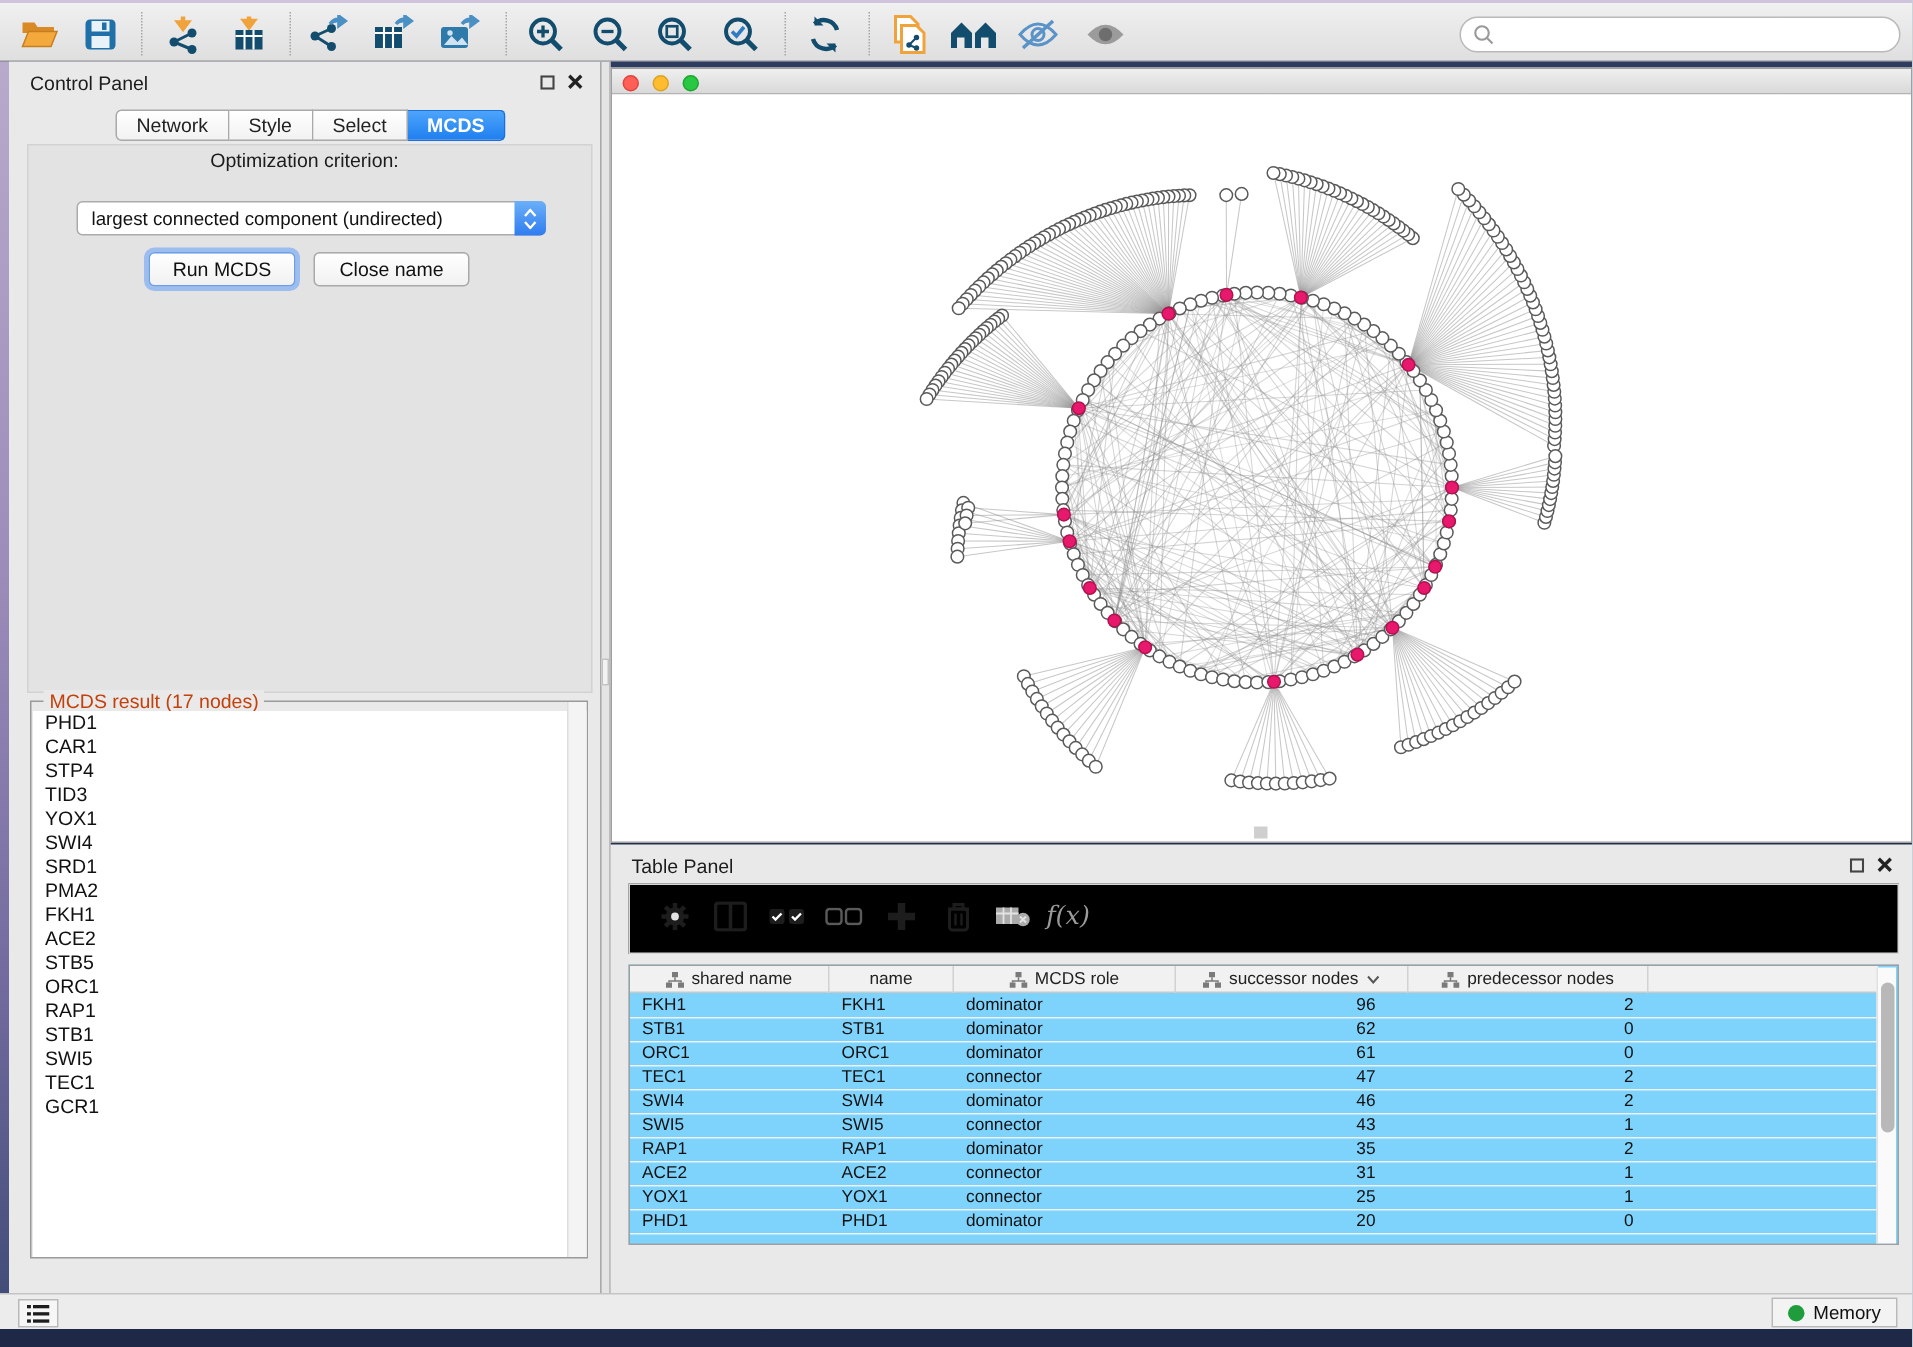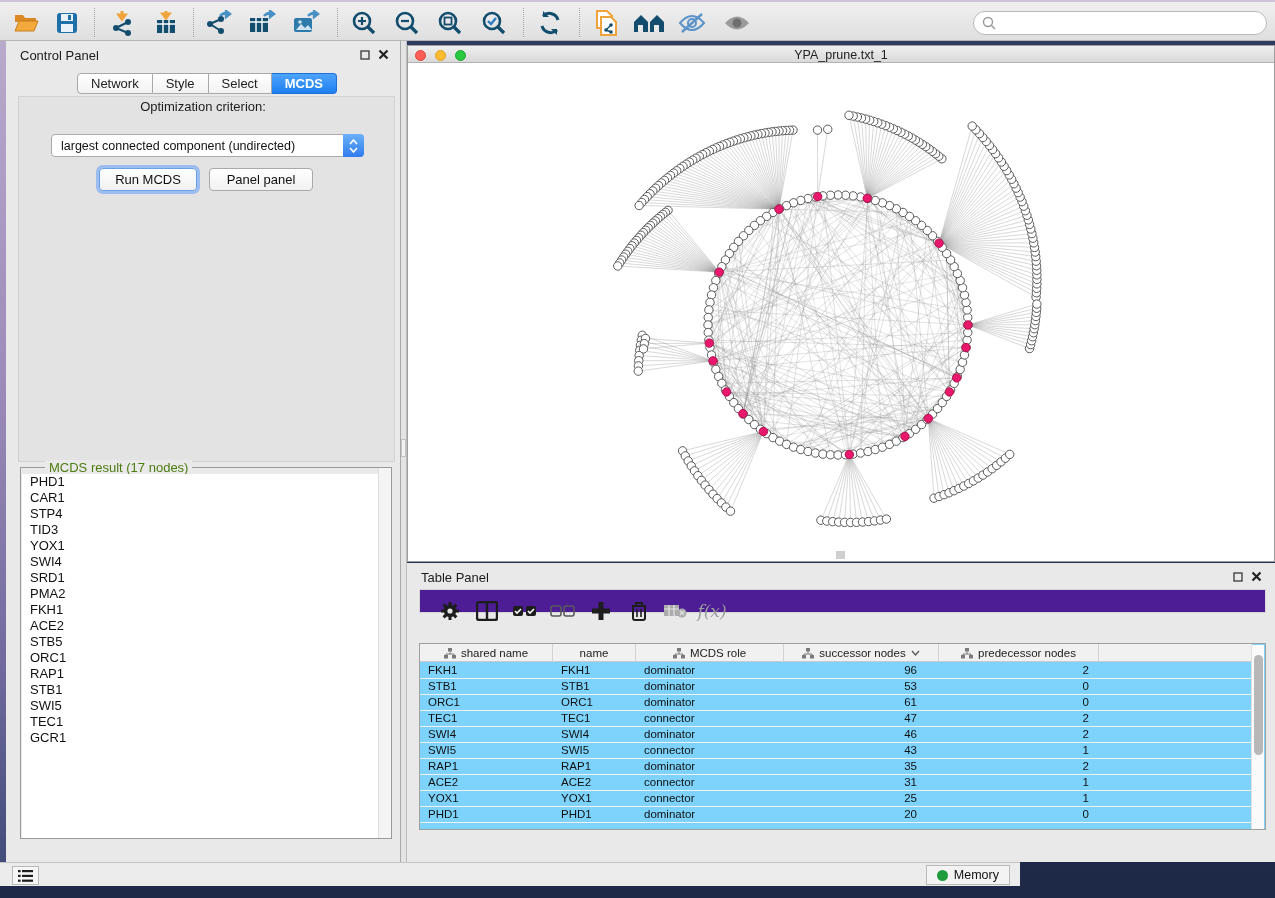--- a/index.html
+++ b/index.html
@@ -39,57 +39,57 @@
                 border:1px solid #ababab; border-radius:4px; display:flex; align-items:center; }
   #opt-select .sel-text { flex:1; font-size:12.5px; color:#111; padding-left:9px; white-space:nowrap; }
   #opt-select .stepper { width:21px; height:23px; margin:-1px -1px -1px 0; border-radius:0 4px 4px 0;
                 background:linear-gradient(#6cb0f8,#2f7cf0); display:flex; flex-direction:column;
                 align-items:center; justify-content:center; gap:2px; }
   .btn { position:absolute; height:23px; background:linear-gradient(#ffffff,#f1f1f1); border:1px solid #a9a9a9;
          border-radius:4px; font-size:13px; color:#111; display:flex; align-items:center; justify-content:center; }
   #run-btn { left:93px; top:127px; width:98px; box-shadow:0 0 0 3px rgba(107,164,248,.6); border-color:#6ba0e8; }
   #close-btn { left:203px; top:127px; width:104px; }
   #mcds-group { position:absolute; left:14px; top:426px; width:372px; height:372px; border:1px solid #9a9a9a; }
-  #mcds-legend { position:absolute; left:24px; top:-8px; background:#e9e9e9; padding:0 4px; font-size:13px; color:#4d7c0f; }
+  #mcds-legend { position:absolute; left:8px; top:-8px; background:#e9e9e9; padding:0 4px; font-size:13px; color:#c2410c; }
   #mcds-list { position:absolute; left:1px; top:6px; width:369px; height:364px; background:#fff; overflow:hidden; }
   #mcds-scroll { position:absolute; right:0; top:0; width:13px; height:100%; background:#f4f4f4; border-left:1px solid #ddd; }
   .mcds-item { font-size:13px; color:#111; line-height:16px; padding-left:8px; }
   
   #splitter { position:absolute; left:401px; top:41px; width:6px; height:821px; background:#e4e4e4; border-right:1px solid #bdbdbd; }
   #splitter-handle { position:absolute; left:0px; top:398px; width:5px; height:18px; background:#f2f2f2; border:1px solid #c2c2c2; }
   #network-frame { position:absolute; left:407px; top:45px; width:868px; height:517px; background:#fff; border:1px solid #9f9f9f; }
   #net-titlebar { position:absolute; left:0; top:0; width:100%; height:17px;
                   background:linear-gradient(#efefef,#d9d9d9); border-bottom:1px solid #b3b3b3; }
   .traffic { position:absolute; top:4px; width:11px; height:11px; border-radius:50%; }
   #net-title { position:absolute; left:0; top:2px; width:100%; text-align:center; font-size:12.5px; color:#222; }
   #net-canvas { position:absolute; left:0; top:17px; width:866px; height:497px; background:#fff; }
   #net-grip { position:absolute; left:428px; top:488px; width:9px; height:8px; background:#cfcfcf; }
   
   #table-panel { position:absolute; left:407px; top:563px; width:868px; height:299px; background:#e9e9e9; }
-  #tp-toolbar { position:absolute; left:12px; top:26px; width:847px; height:24px; background:#4c1d95; border:1px solid #d6d6d6; }
+  #tp-toolbar { position:absolute; left:12px; top:26px; width:847px; height:47px; background:#000000; border:1px solid #d6d6d6; }
   .tp-icon { position:absolute; top:5px; width:32px; height:32px; display:flex; align-items:center; justify-content:center; }
   #node-table { position:absolute; left:12px; top:80px; width:847px; height:187px; background:#7dd3fc; border:1px solid #9f9f9f; }
   #nt-header { position:absolute; left:0; top:0; width:832px; height:18px; background:#f1f1f1; border-bottom:1px solid #c9c9c9; display:flex; }
   .hcell { height:18px; border-right:1px solid #d2d2d2; display:flex; align-items:center; justify-content:center;
            gap:5px; font-size:11.5px; color:#222; }
   .hcell.c0{width:133px;} .hcell.c1{width:83px;} .hcell.c2{width:148px;} .hcell.c3{width:155px;}
   .hcell.c4{width:160px;} .hcell.c5{width:153px; border-right:none;}
   #nt-body { position:absolute; left:0; top:19px; width:832px; }
   .trow { display:flex; height:16px; border-bottom:1px solid #f0f0f0; }
   .tcell { font-size:11.5px; color:#111; line-height:15px; white-space:nowrap; }
   .tcell.c0{width:133px; padding-left:8px;} .tcell.c1{width:83px; padding-left:8px;}
   .tcell.c2{width:148px; padding-left:8px;}
   .tcell.c3{width:155px; text-align:right; padding-right:22px;}
   .tcell.c4{width:160px; text-align:right; padding-right:10px;}
   #nt-scroll { position:absolute; right:1px; top:1px; width:13px; height:184px; background:#fafafa; border-left:1px solid #e0e0e0; }
   #nt-thumb { position:absolute; left:2px; top:10px; width:9px; height:100px; background:#b8b8b8; border-radius:5px; }
   #tp-tabs { position:absolute; left:0; top:271px; width:100%; display:flex; justify-content:center; }
   #tp-tabs .seg-tab { font-size:12.5px; height:20px; }
   
-  #status-bar { position:absolute; left:0; top:862px; width:1020px; height:24px; background:#ececec; border-top:1px solid #c4c4c4; }
+  #status-bar { position:absolute; left:0; top:862px; width:1275px; height:24px; background:#ececec; border-top:1px solid #c4c4c4; }
   #status-list-btn { position:absolute; left:12px; top:3px; width:27px; height:19px; background:#f6f6f6;
                      border:1px solid #b9b9b9; display:flex; align-items:center; justify-content:center; }
   #memory-btn { position:absolute; right:10px; top:2px; height:20px; padding:0 10px; background:#f3f3f3;
                 border:1px solid #b9b9b9; display:flex; align-items:center; gap:6px; font-size:12.5px; color:#111; }
   #memory-dot { width:11px; height:11px; border-radius:50%; background:#1f9d3c; }
   .ficon { font-style:italic; font-family:"DejaVu Serif", serif; font-size:17px; color:#9a9a9a; }
 </style>
 </head>
 <body>
 
@@ -260,21 +260,21 @@
       <span class="stepper">
         <svg width="9" height="6" viewBox="0 0 9 6">
             <path d="M1 5l3.5-4L8 5" fill="none" stroke="#fff" stroke-width="1.6"></path>
           </svg>
         <svg width="9" height="6" viewBox="0 0 9 6">
             <path d="M1 1l3.5 4L8 1" fill="none" stroke="#fff" stroke-width="1.6"></path>
           </svg>
       </span>
     </div>
     <div class="btn" id="run-btn">Run MCDS</div>
-    <div class="btn" id="close-btn">Panel panel</div>
+    <div class="btn" id="close-btn">Close name</div>
     <div id="mcds-group">
       <span id="mcds-legend">MCDS result (17 nodes)</span>
       <div id="mcds-list">
           <div class="mcds-item">PHD1</div>
           <div class="mcds-item">CAR1</div>
           <div class="mcds-item">STP4</div>
           <div class="mcds-item">TID3</div>
           <div class="mcds-item">YOX1</div>
           <div class="mcds-item">SWI4</div>
           <div class="mcds-item">SRD1</div>
@@ -295,21 +295,20 @@
 
   <div id="splitter">
     <div id="splitter-handle"></div>
   </div>
 
   <div id="network-frame">
     <div id="net-titlebar">
       <span class="traffic" style="left:7px;  background:#ff5f57; border:1px solid #e0443e;"></span>
       <span class="traffic" style="left:27px; background:#febc2e; border:1px solid #dea123;"></span>
       <span class="traffic" style="left:47px; background:#28c840; border:1px solid #1fa433;"></span>
-      <span id="net-title">YPA_prune.txt_1</span>
     </div>
     <div id="net-canvas">
       <svg id="graph-svg" width="866" height="497" viewBox="0 0 866 497">
           <g>
             <line x1="370.9812350338589" y1="146.16915185551215" x2="321.38658451631824" y2="333.4361671492048" stroke="#909090" stroke-width="0.7" opacity="0.38"></line>
             <line x1="370.9812350338589" y1="146.16915185551215" x2="307.8399592978319" y2="217.53738136766304" stroke="#909090" stroke-width="0.7" opacity="0.38"></line>
             <line x1="370.9812350338589" y1="146.16915185551215" x2="507.6306169213623" y2="366.2760150581556" stroke="#909090" stroke-width="0.7" opacity="0.38"></line>
             <line x1="370.9812350338589" y1="146.16915185551215" x2="364.99999999999994" y2="374.583302491977" stroke="#909090" stroke-width="0.7" opacity="0.38"></line>
             <line x1="370.9812350338589" y1="146.16915185551215" x2="495" y2="149.416697508023" stroke="#909090" stroke-width="0.7" opacity="0.38"></line>
             <line x1="370.9812350338589" y1="146.16915185551215" x2="300.8790134935474" y2="277.09207883627994" stroke="#909090" stroke-width="0.7" opacity="0.38"></line>
@@ -1249,21 +1248,21 @@
             <div class="tcell c0">FKH1</div>
             <div class="tcell c1">FKH1</div>
             <div class="tcell c2">dominator</div>
             <div class="tcell c3">96</div>
             <div class="tcell c4">2</div>
           </div>
           <div class="trow">
             <div class="tcell c0">STB1</div>
             <div class="tcell c1">STB1</div>
             <div class="tcell c2">dominator</div>
-            <div class="tcell c3">53</div>
+            <div class="tcell c3">62</div>
             <div class="tcell c4">0</div>
           </div>
           <div class="trow">
             <div class="tcell c0">ORC1</div>
             <div class="tcell c1">ORC1</div>
             <div class="tcell c2">dominator</div>
             <div class="tcell c3">61</div>
             <div class="tcell c4">0</div>
           </div>
           <div class="trow">

